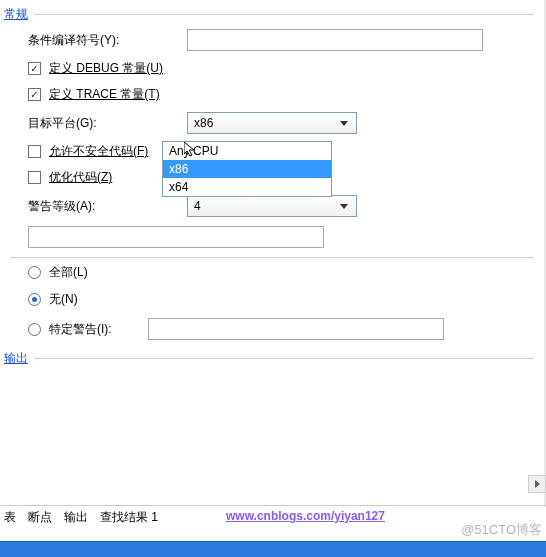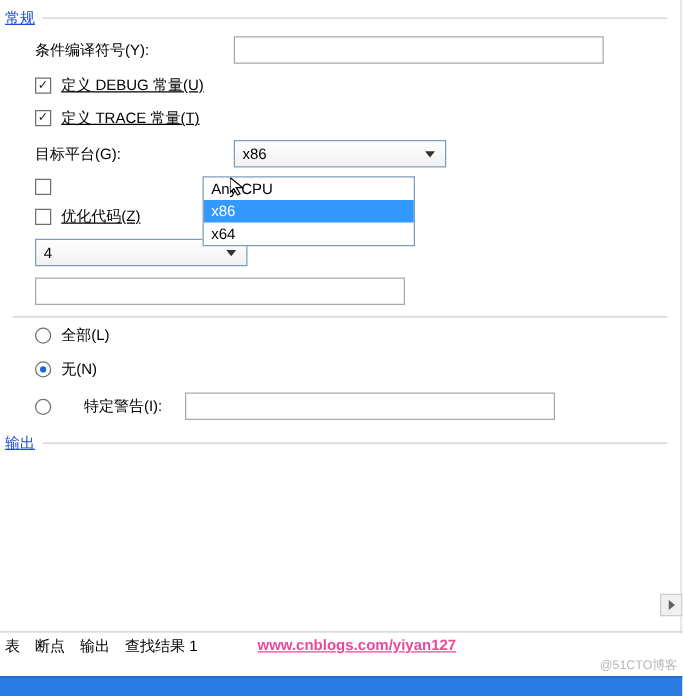--- a/index.html
+++ b/index.html
@@ -24,23 +24,23 @@
 .dropdown { position: absolute; left: 162px; top: 141px; width: 170px; border: 1px solid #7f9db9; background: #fff; z-index: 10; }
 .dropdown-item { padding: 2px 6px; }
 .dropdown-item.selected { background: #3399ff; color: #fff; }
 .cursor { position: absolute; left: 184px; top: 142px; z-index: 20; pointer-events: none; }
 .radio-row { display: flex; align-items: center; margin: 5px 0 10px 24px; }
 .radio { width: 13px; height: 13px; border: 1px solid #707070; border-radius: 50%; margin-right: 8px; display: inline-flex; align-items: center; justify-content: center; background: #fff; }
 .radio-dot { width: 5px; height: 5px; border-radius: 50%; background: #1a6bd6; }
 .bottom-tabs { position: absolute; left: 0; right: 0; bottom: 16px; height: 36px; display: flex; align-items: flex-start; }
 .tab-strip { flex: 1; display: flex; align-items: center; border-top: 1px solid #ccc; padding: 3px 4px; position: relative; }
 .tab-item { margin-right: 12px; }
-.url-text { position: absolute; left: 206px; top: 3px; color: #ec4899; text-decoration: underline; font-weight: bold; font-size: 12px; }
+.url-text { position: absolute; left: 226px; top: 3px; color: #8b5cf6; text-decoration: underline; font-weight: bold; font-size: 12px; }
 .blue-bar { position: absolute; left: 0; right: 0; bottom: 0; height: 16px; background: #2a7ae2; border-top: 1px solid #1860c0; }
-.watermark { position: absolute; right: 4px; bottom: 18px; color: rgba(120,120,120,0.55); font-size: 10px; }
+.watermark { position: absolute; right: 4px; bottom: 18px; color: rgba(120,120,120,0.55); font-size: 13px; }
 .scroll-corner { position: absolute; right: 0; top: 475px; width: 18px; height: 18px; background: #f0f0f0; border: 1px solid #cdcdcd; display:flex; align-items:center; justify-content:center; }
 .tri-right { width:0; height:0; border-top:4px solid transparent; border-bottom:4px solid transparent; border-left:5px solid #606060; }
 .content-edge { position:absolute; top:0; bottom:50px; right:0; width:2px; background:#e8e8e8; }
 </style>
 </head>
 <body>
 
 <div class="content-edge"></div>
 
 <div class="panel">
@@ -75,29 +75,31 @@
       <span class="combo-text">x86</span>
       <span class="combo-arrow">
           <span class="tri-down"></span>
         </span>
     </div>
   </div>
 
 
   <div class="checkbox-row">
     <span class="check"></span>
+    <span class="checkbox-label">允许不安全代码(F)</span>
   </div>
 
   <div class="checkbox-row">
     <span class="check"></span>
     <span class="checkbox-label">优化代码(Z)</span>
   </div>
 
 
   <div class="form-row">
+    <span class="form-label">警告等级(A):</span>
     <div class="combo">
       <span class="combo-text">4</span>
       <span class="combo-arrow">
           <span class="tri-down"></span>
         </span>
     </div>
   </div>
 
   <div class="form-row">
     <input class="text-input" type="text" value="" style="">
@@ -114,21 +116,21 @@
 
   <div class="radio-row">
     <span class="radio">
         <span class="radio-dot"></span>
       </span>
     <span>无(N)</span>
   </div>
 
   <div class="radio-row">
     <span class="radio"></span>
-    <span style="width:99px;text-align:center;">特定警告(I):</span>
+    <span style="width:99px;">特定警告(I):</span>
     <input class="text-input" type="text" value="" style="">
   </div>
 
   <div class="group-header" style="margin-top:10px;">
     <span class="group-label">输出</span>
     <div class="group-line"></div>
   </div>
 </div>
 
 <div class="dropdown">

